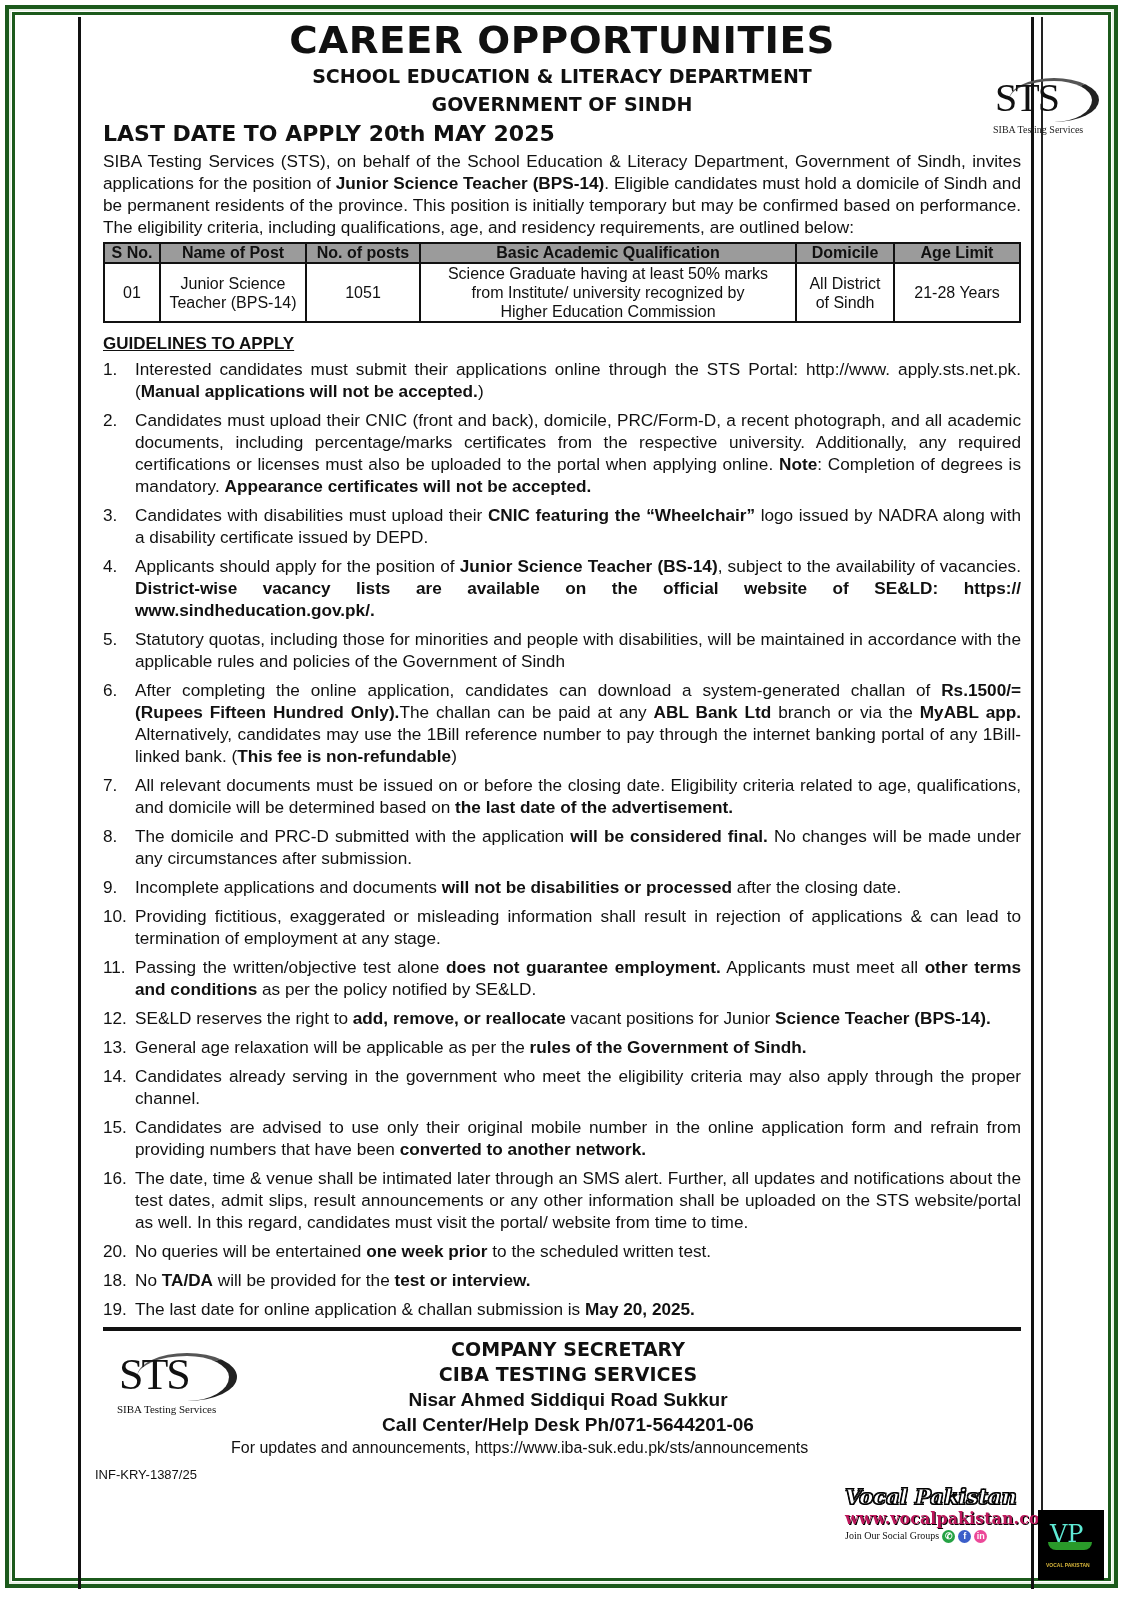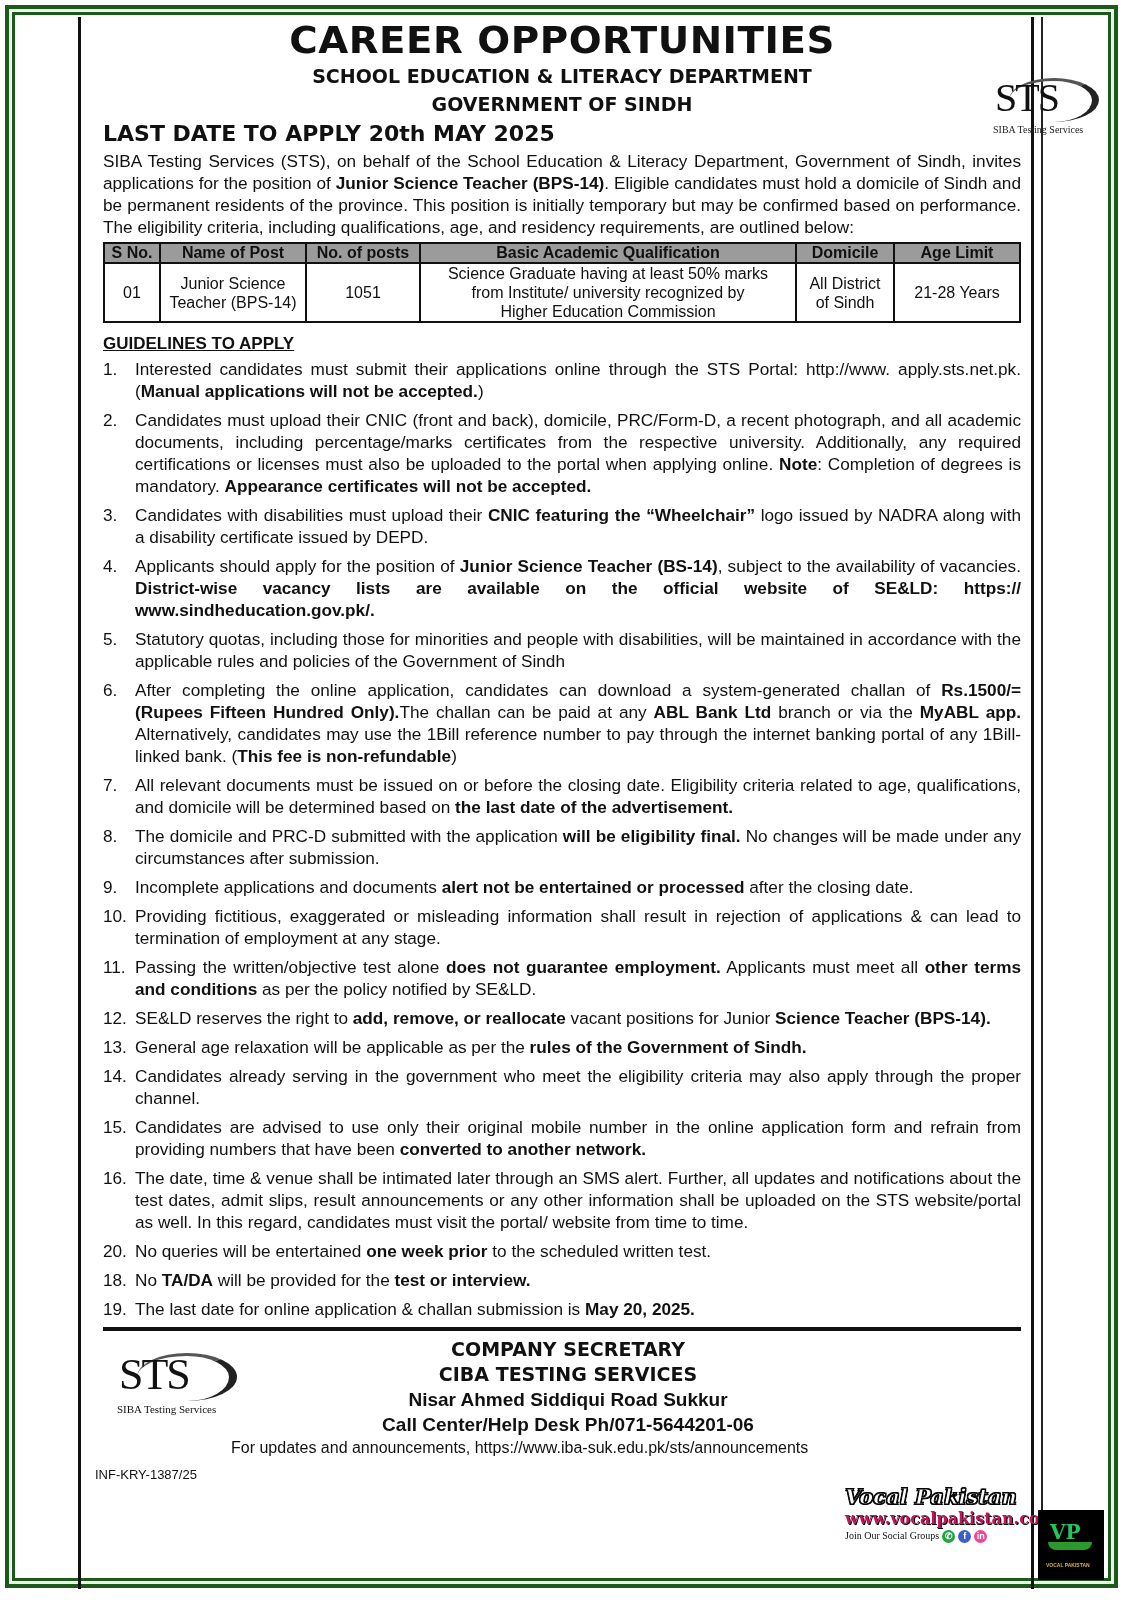--- a/index.html
+++ b/index.html
@@ -43,21 +43,21 @@
   .footer-lines .l3, .footer-lines .l4 { font-weight:700; font-size:19px; line-height:25px; }
   .footer-updates { position:absolute; left:128px; top:108px; font-size:16px; white-space:nowrap; }
   .ref { position:absolute; left:-8px; top:136px; font-size:13px; }
 
   .vp-watermark { position:absolute; left:845px; top:1484px; width:190px; height:70px; }
   .vp-name { font-family:"DejaVu Serif", serif; font-style:italic; font-weight:700; font-size:21px; color:#fff; -webkit-text-stroke:1px #000; text-shadow:1px 1px 0 #000, -1px -1px 0 #000, 1px -1px 0 #000, -1px 1px 0 #000; white-space:nowrap; }
   .vp-url { font-family:"DejaVu Serif", serif; font-weight:700; font-size:16px; color:#be185d; text-shadow:1px 1px 0 #000; white-space:nowrap; margin-top:0px; }
   .vp-join { font-family:"Liberation Serif", serif; font-size:10px; color:#111; display:flex; gap:3px; margin-top:2px; white-space:nowrap; }
   .vp-join .icon { width:13px; height:13px; border-radius:50%; display:inline-block; color:#fff; font-size:9px; text-align:center; line-height:13px; font-family:"Liberation Sans", sans-serif; font-weight:700; }
   .vp-logo-box { position:absolute; left:1038px; top:1510px; width:66px; height:70px; background:#000; }
-  .vp-logo-box .mono { position:absolute; left:12px; top:10px; font-family:"DejaVu Serif", serif; font-weight:700; font-size:20px; color:#22c55e; }
+  .vp-logo-box .mono { position:absolute; left:12px; top:10px; font-family:"DejaVu Serif", serif; font-weight:400; font-size:24px; color:#5eead4; }
   .vp-logo-box .swash { position:absolute; left:10px; top:32px; width:44px; height:8px; background:#2a9a2a; border-radius:0 0 20px 20px; }
   .vp-logo-box .small { position:absolute; left:8px; top:52px; font-size:5px; color:#d7b53a; font-weight:700; }
 </style>
 </head>
 <body>
 
 <div class="outer-border"></div>
 <div class="outer-border-gap"></div>
 <div class="outer-border-inner"></div>
 <div class="inner-box"></div>
@@ -123,25 +123,25 @@
       <li>
         <span class="num">6.</span>
         <span class="txt">After completing the online application, candidates can download a system-generated challan of <b>Rs.1500/= (Rupees Fifteen Hundred Only).</b>The challan can be paid at any <b>ABL Bank Ltd</b> branch or via the <b>MyABL app.</b> Alternatively, candidates may use the 1Bill reference number to pay through the internet banking portal of any 1Bill-linked bank. (<b>This fee is non-refundable</b>)</span>
       </li>
       <li>
         <span class="num">7.</span>
         <span class="txt">All relevant documents must be issued on or before the closing date. Eligibility criteria related to age, qualifications, and domicile will be determined based on <b>the last date of the advertisement.</b></span>
       </li>
       <li>
         <span class="num">8.</span>
-        <span class="txt">The domicile and PRC-D submitted with the application <b>will be eligibility final.</b> No changes will be made under any circumstances after submission.</span>
+        <span class="txt">The domicile and PRC-D submitted with the application <b>will be considered final.</b> No changes will be made under any circumstances after submission.</span>
       </li>
       <li>
         <span class="num">9.</span>
-        <span class="txt">Incomplete applications and documents <b>alert not be entertained or processed</b> after the closing date.</span>
+        <span class="txt">Incomplete applications and documents <b>will not be disabilities or processed</b> after the closing date.</span>
       </li>
       <li>
         <span class="num">10.</span>
         <span class="txt">Providing fictitious, exaggerated or misleading information shall result in rejection of applications &amp; can lead to termination of employment at any stage.</span>
       </li>
       <li>
         <span class="num">11.</span>
         <span class="txt">Passing the written/objective test alone <b>does not guarantee employment.</b> Applicants must meet all <b>other terms and conditions</b> as per the policy notified by SE&amp;LD.</span>
       </li>
       <li>

